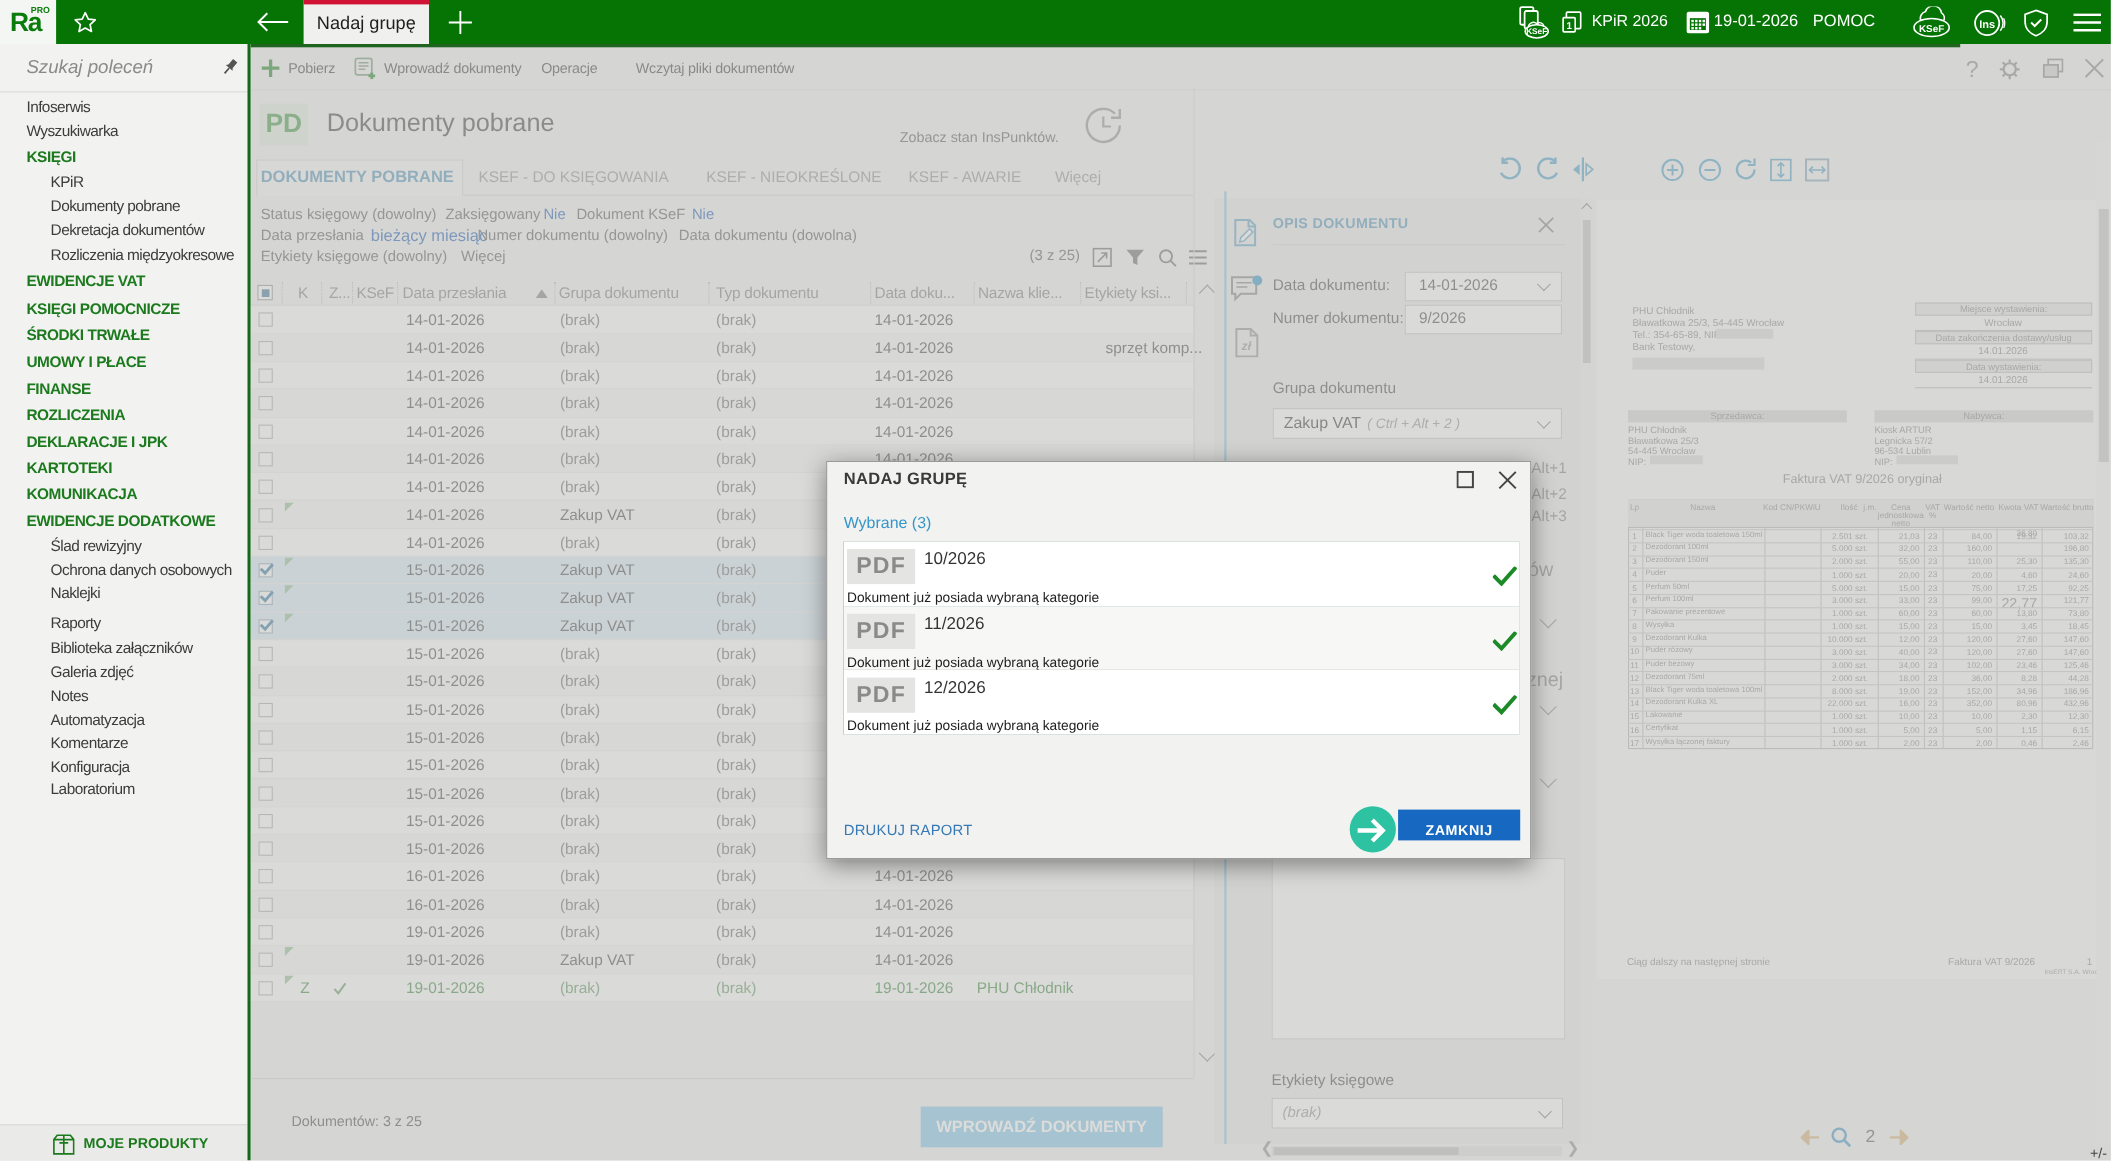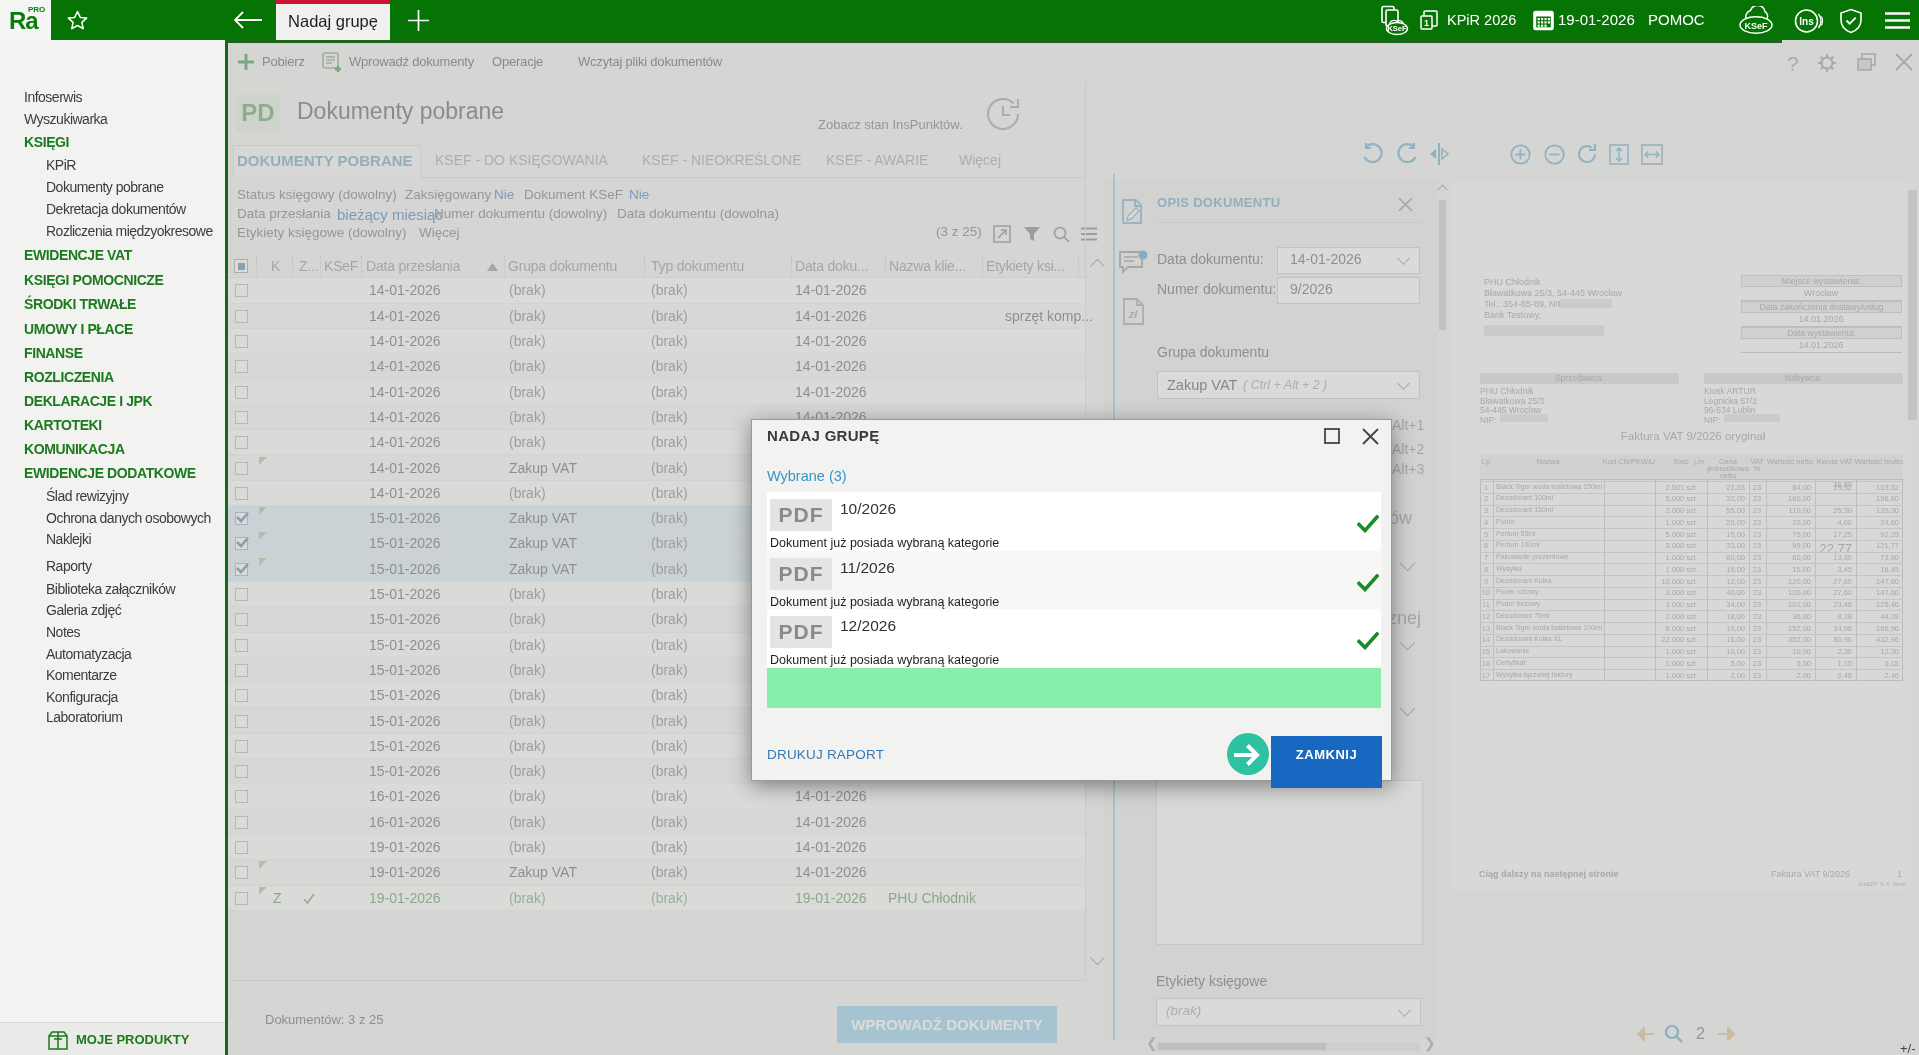--- a/index.html
+++ b/index.html
@@ -108,20 +108,29 @@
       </svg>
 <svg class="a" style="left:1838px;top:8px" width="26" height="26" viewBox="0 0 26 26">
 <path d="M13 1.5l10 3.5v7c0 6-4.5 10.5-10 12.5C7.5 22.5 3 18 3 12V5z" fill="none" stroke="#fff" stroke-width="1.6"></path>
 <path d="M8.5 12.5l3.2 3.2 6-6" fill="none" stroke="#fff" stroke-width="1.8"></path>
       </svg>
 <svg class="a" style="left:1884px;top:12px" width="27" height="17" viewBox="0 0 27 17">
 <path d="M1 1.5h25M1 8.5h25M1 15.5h25" stroke="#fff" stroke-width="2.3"></path>
       </svg>
 </div>
 <div id="sidebar">
+<div id="search">
+        <span class="ph">Szukaj poleceń</span>
+<svg class="a" style="left:200px;top:12px" width="18" height="18" viewBox="0 0 18 18">
+          <g transform="rotate(40 9 9)">
+            <path d="M6.5 1.5h5v6.5l1.5 2h-8l1.5-2z" fill="#555"></path>
+            <line x1="9" y1="10" x2="9" y2="16.5" stroke="#555" stroke-width="1.6"></line>
+          </g>
+        </svg>
+</div>
 <span class="sit" style="top:49.0px">Infoserwis</span>
 <span class="sit" style="top:71.0px">Wyszukiwarka</span>
 <span class="shd" style="top:93.5px">KSIĘGI</span>
 <span class="sit sub" style="top:116.5px">KPiR</span>
 <span class="sit sub" style="top:139.0px">Dokumenty pobrane</span>
 <span class="sit sub" style="top:161.0px">Dekretacja dokumentów</span>
 <span class="sit sub" style="top:183.0px">Rozliczenia międzyokresowe</span>
 <span class="shd" style="top:207.0px">EWIDENCJE VAT</span>
 <span class="shd" style="top:231.5px">KSIĘGI POMOCNICZE</span>
 <span class="shd" style="top:256.0px">ŚRODKI TRWAŁE</span>
@@ -740,21 +749,21 @@
 <span class="inv" style="right:20px;top:618.8999999999999px;font-size:7.5px;color:#8d8d8d;font-weight:normal">6,15</span>
 <div class="r" style="left:1252px;top:629.1599999999999px;width:423px;height:1px;background:#cecccc"></div>
 <span class="inv" style="left:1258px;transform:translateX(-50%);top:630.6599999999999px;font-size:7.5px;color:#8d8d8d;font-weight:normal">17</span>
 <span class="inv" style="left:1268px;top:630.6599999999999px;font-size:7px;color:#8d8d8d;font-weight:normal">Wysyłka łączonej faktury</span>
 <span class="inv" style="right:221px;top:630.6599999999999px;font-size:7.5px;color:#8d8d8d;font-weight:normal">1.000 szt.</span>
 <span class="inv" style="right:174px;top:630.6599999999999px;font-size:7.5px;color:#8d8d8d;font-weight:normal">2,00</span>
 <span class="inv" style="left:1529px;transform:translateX(-50%);top:630.6599999999999px;font-size:7.5px;color:#8d8d8d;font-weight:normal">23</span>
 <span class="inv" style="right:108px;top:630.6599999999999px;font-size:7.5px;color:#8d8d8d;font-weight:normal">2,00</span>
 <span class="inv" style="right:67px;top:630.6599999999999px;font-size:7.5px;color:#8d8d8d;font-weight:normal">0,46</span>
 <span class="inv" style="right:20px;top:630.6599999999999px;font-size:7.5px;color:#8d8d8d;font-weight:normal">2,46</span>
-<span class="inv" style="left:1251px;top:829px;font-size:9px;color:#8d8d8d;font-weight:bold">Ciąg dalszy na następnej stronie</span>
+<span class="inv" style="left:1251px;top:829px;font-size:9px;color:#8d8d8d;font-weight:normal">Ciąg dalszy na następnej stronie</span>
 <span class="inv" style="left:1543px;top:829px;font-size:9px;color:#8d8d8d;font-weight:normal">Faktura VAT  9/2026</span>
 <span class="inv" style="right:17px;top:829px;font-size:9px;color:#8d8d8d;font-weight:normal">1</span>
 <span class="inv" style="right:3px;top:841px;font-size:6px;color:#999;font-weight:normal">InsERT S.A. Wrocław</span>
 <svg class="r" style="left:1406px;top:987px" width="20" height="14" viewBox="0 0 20 14">
         <path d="M20 7H5M10 1L4 7l6 6z" fill="#d9b97f" stroke="#d9b97f" stroke-width="2"></path>
       </svg>
 <svg class="r" style="left:1436px;top:984px" width="19" height="19" viewBox="0 0 19 19">
         <circle cx="8" cy="8" r="6" fill="none" stroke="#4f9cc8" stroke-width="2.2"></circle>
         <line x1="12.5" y1="12.5" x2="18" y2="18" stroke="#4f9cc8" stroke-width="2.4"></line>
       </svg>
@@ -769,21 +778,21 @@
 <div id="greenline"></div>
 <div id="modal">
 <span class="ttl">NADAJ GRUPĘ</span>
 <svg class="a" style="left:572px;top:8px" width="16" height="16" viewBox="0 0 16 16">
         <rect x="1" y="1" width="14" height="14" fill="none" stroke="#444" stroke-width="1.8"></rect>
       </svg>
 <svg class="a" style="left:610px;top:8px" width="17" height="17" viewBox="0 0 17 17">
         <path d="M1 1l15 15M16 1L1 16" stroke="#444" stroke-width="1.8"></path>
       </svg>
 <span class="a" style="left:15px;top:48px;font-size:14.5px;color:#3596c8">Wybrane (3)</span>
-<div class="a" style="left:15px;top:72px;width:614px;height:216px;background:#86efac">
+<div class="a" style="left:15px;top:72px;width:614px;height:176px;background:#14532d">
 <div class="mrow" style="top:0.0px;background:#fff">
 <div class="pdfbox">PDF</div>
 <span class="flbl">10/2026</span>
 <svg style="position:absolute;left:590px;top:23px" width="22" height="18" viewBox="0 0 22 18">
             <path class="chk" d="M2 9.5l6 6L20 2"></path>
           </svg>
 <span class="fcap">Dokument już posiada wybraną kategorie</span>
 </div>
 <div class="mrow" style="top:58.7px;background:#f7f7f6">
 <div class="pdfbox">PDF</div>
@@ -800,15 +809,15 @@
             <path class="chk" d="M2 9.5l6 6L20 2"></path>
           </svg>
 <span class="fcap">Dokument już posiada wybraną kategorie</span>
 </div>
 </div>
 <span class="a" style="left:15px;top:327px;font-size:13.5px;color:#3679b5;letter-spacing:0.2px">DRUKUJ RAPORT</span>
 <div class="a" style="left:475px;top:313px;width:42px;height:42px;border-radius:50%;background:#2cc2a2"></div>
 <svg class="a" style="left:482px;top:322px" width="28" height="26" viewBox="0 0 28 26">
         <path d="M0 13h22M13.5 3.5L23 13l-9.5 9.5" stroke="#fff" stroke-width="4" fill="none"></path>
       </svg>
-<div class="a" style="left:519px;top:316px;width:111px;height:52px;background:#1668c0;color:#fff;font-weight:bold;font-size:13px;text-align:center;line-height:38px;letter-spacing:0.5px">ZAMKNIJ</div>
+<div class="a" style="left:519px;top:316px;width:111px;height:28px;background:#1668c0;color:#fff;font-weight:bold;font-size:13px;text-align:center;line-height:38px;letter-spacing:0.5px">ZAMKNIJ</div>
 </div>
 <div class="a" style="left:1900px;top:1041px;font-size:13px;color:#444;z-index:60">+/-</div>
 </div>
 </body></html>

